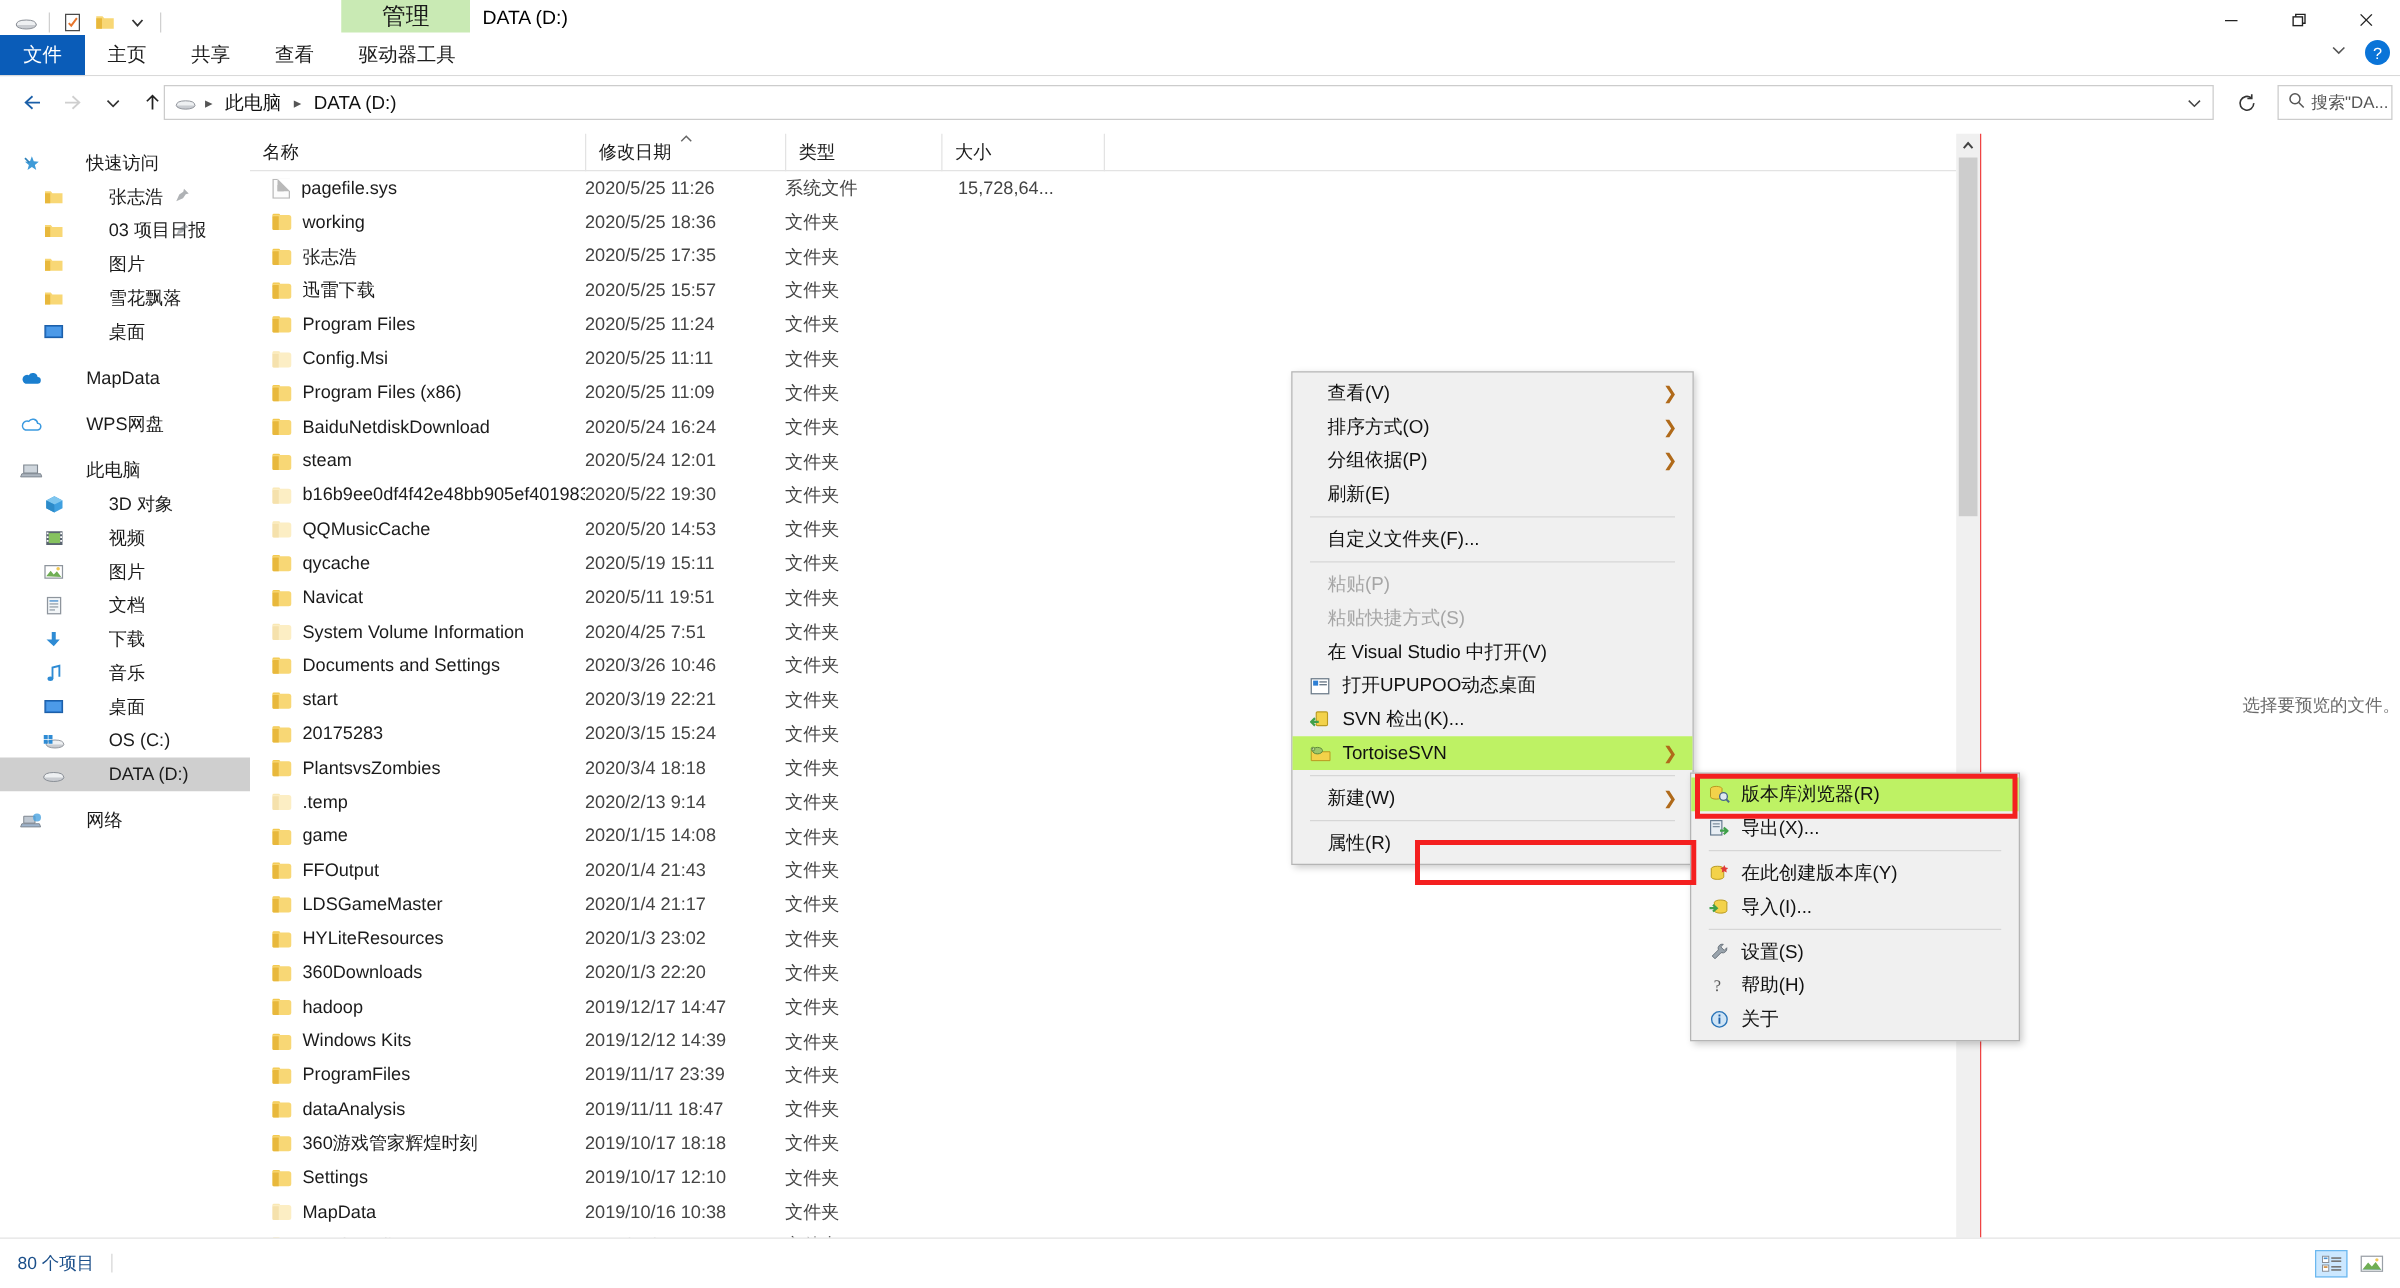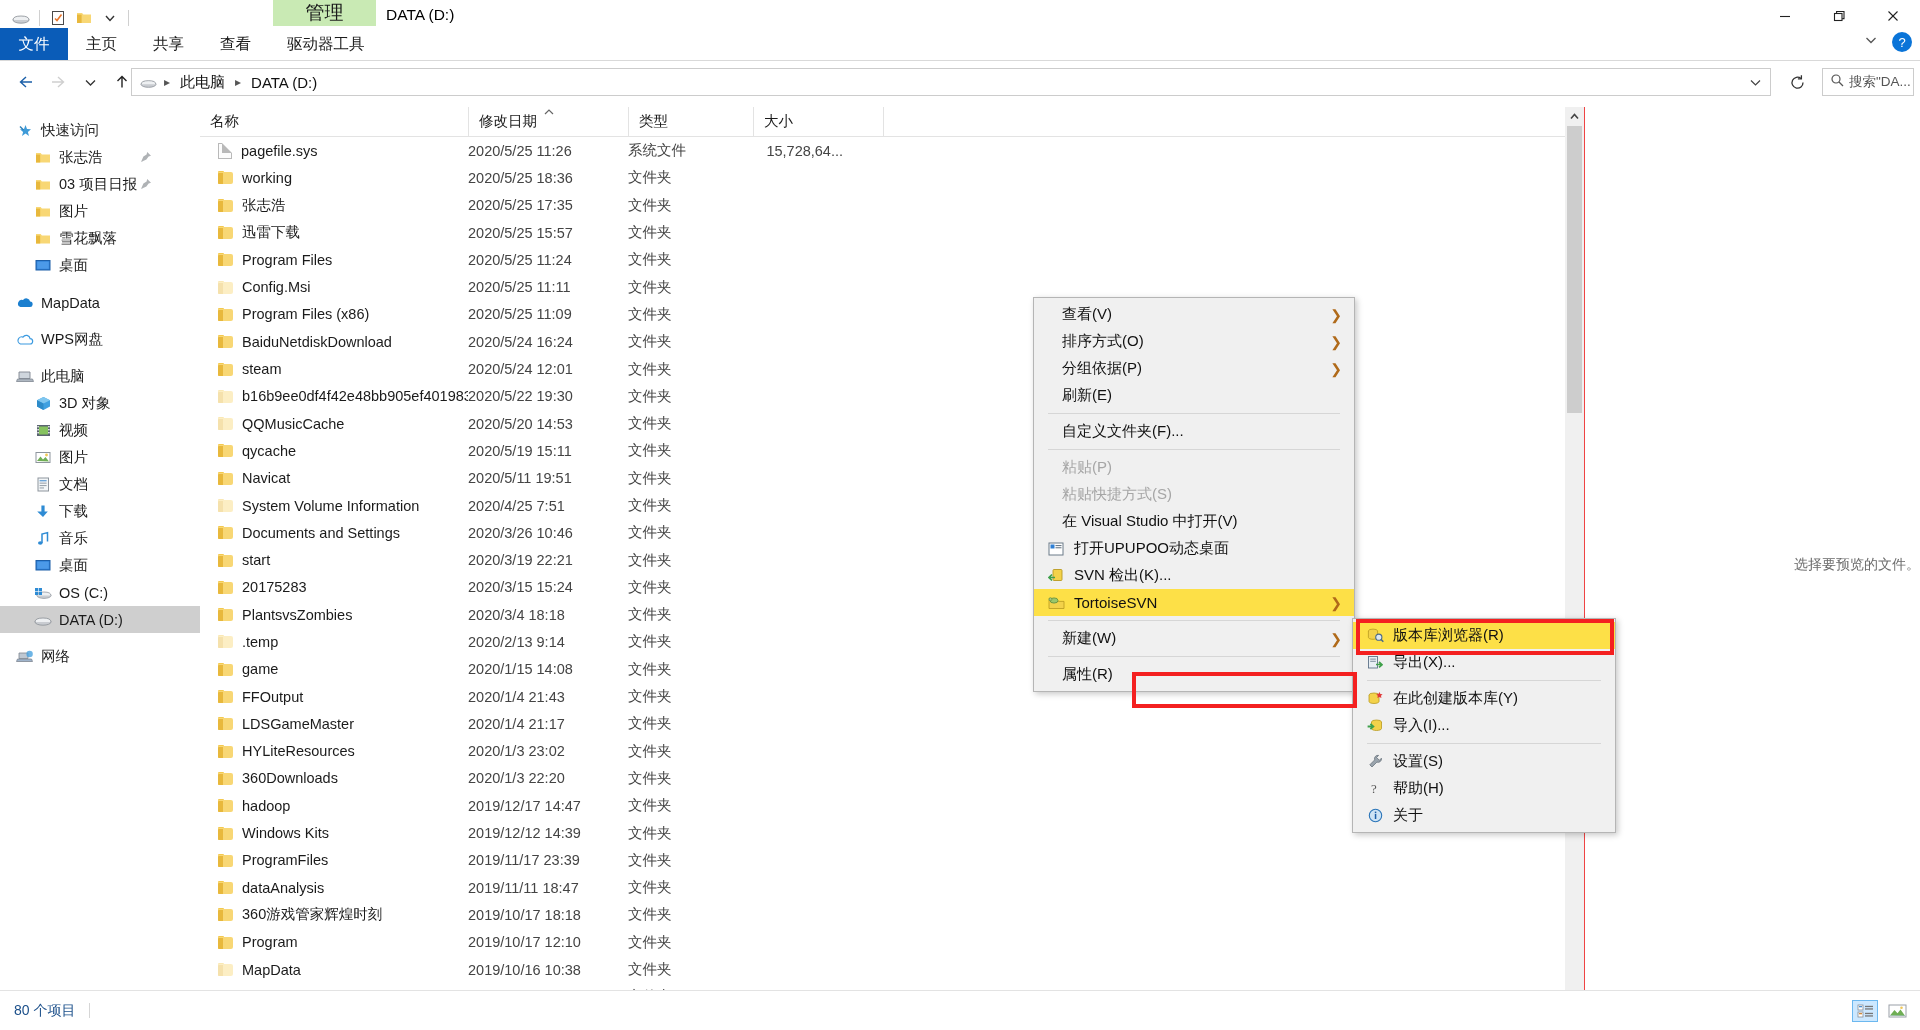--- a/index.html
+++ b/index.html
@@ -86,21 +86,21 @@
   
   .sidebar {
     position:absolute; left:0; top:107px; width:200px; height:903px;
     background:#fff; overflow:hidden;
   }
   .nav-item {
     height:27px; display:flex; align-items:center; font-size:14.5px; color:#1b1b1b;
     white-space:nowrap; position:relative;
   }
   .nav-item .ico { width:22px; display:flex; align-items:center; justify-content:center; flex:0 0 22px; }
-  .nav-item .lbl { padding-left:5px; }
+  .nav-item .lbl { padding-left:5px;margin-left:28px; }
   .nav-item.lvl0 { padding-left:14px; }
   .nav-item.lvl1 { padding-left:32px; }
   .nav-item.sel { background:#cfcfcf; }
   .nav-item .pin { position:absolute; right:48px; opacity:.55; }
   .nav-gap { height:10px; }
 
   
   .listarea { position:absolute; left:200px; top:107px; width:1365px; height:903px; background:#fff; }
   .colhdr {
     position:absolute; left:0; top:0; width:1365px; height:30px;
@@ -163,21 +163,21 @@
   .cmi {
     height:27px; display:flex; align-items:center; font-size:15px; color:#111;
     padding-left:22px; position:relative; white-space:nowrap;
   }
   .cmi.hasicon { padding-left:10px; }
   .cmi .mico { width:24px; display:flex; align-items:center; justify-content:center; flex:0 0 24px; }
   .cmi .mlbl { padding-left:6px; }
   .cmi .accel { position:absolute; right:28px; font-size:14.5px; color:#222; }
   .cmi .arrow { position:absolute; right:12px; color:#b06a1a; font-size:14px; }
   .cmi.disabled { color:#a6a6a6; }
-  .cmi.hover { background:#fde047; }
+  .cmi.hover { background:#bef264; }
   .cmsep { height:1px; background:#d6d6d6; margin:4px 14px; }
   .redbox {
     position:absolute; border:4px solid #f42020; pointer-events:none; z-index:60;
   }
   .redbox.a { left:1356px; top:619px; width:258px; height:36px; }
 </style>
 </head>
 <body>
 
 <div class="win">
@@ -931,21 +931,21 @@
           <div class="c-type">文件夹</div>
           <div class="c-size"></div>
         </div>
         <div class="row">
           <div class="c-name">
             <span class="fold">
               <i class="tab"></i>
               <i class="back"></i>
               <i class="front"></i>
             </span>
-            <span>Program</span>
+            <span>Settings</span>
           </div>
           <div class="c-date">2019/10/17 12:10</div>
           <div class="c-type">文件夹</div>
           <div class="c-size"></div>
         </div>
         <div class="row">
           <div class="c-name">
             <span class="fold hidden-f">
               <i class="tab"></i>
               <i class="back"></i>

